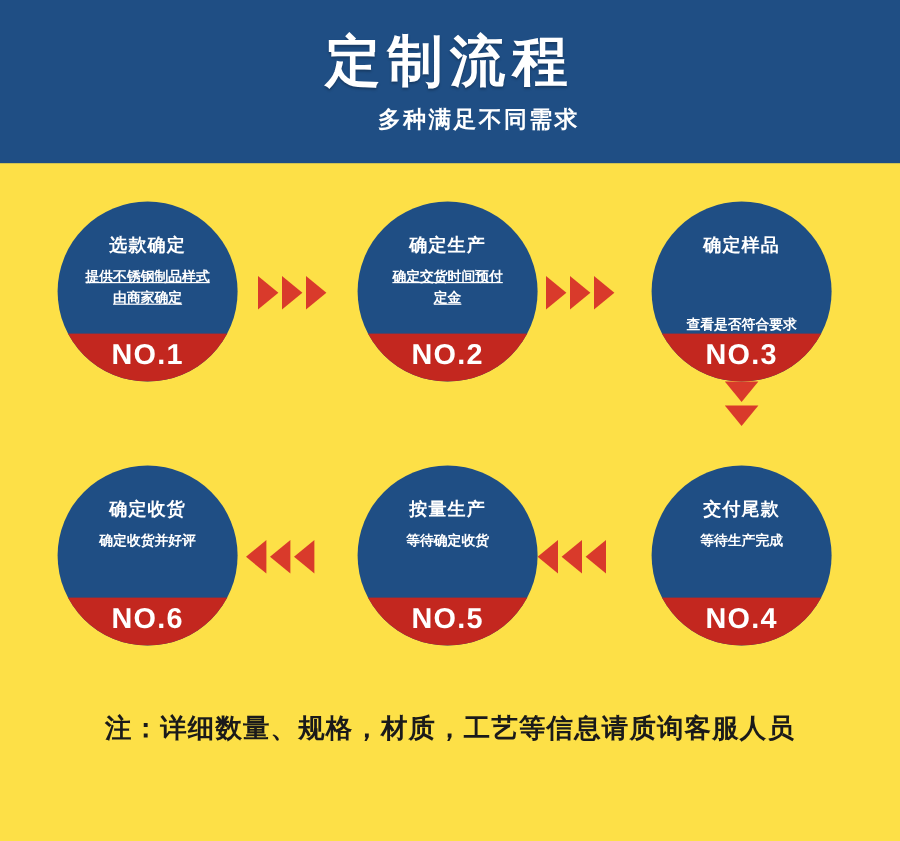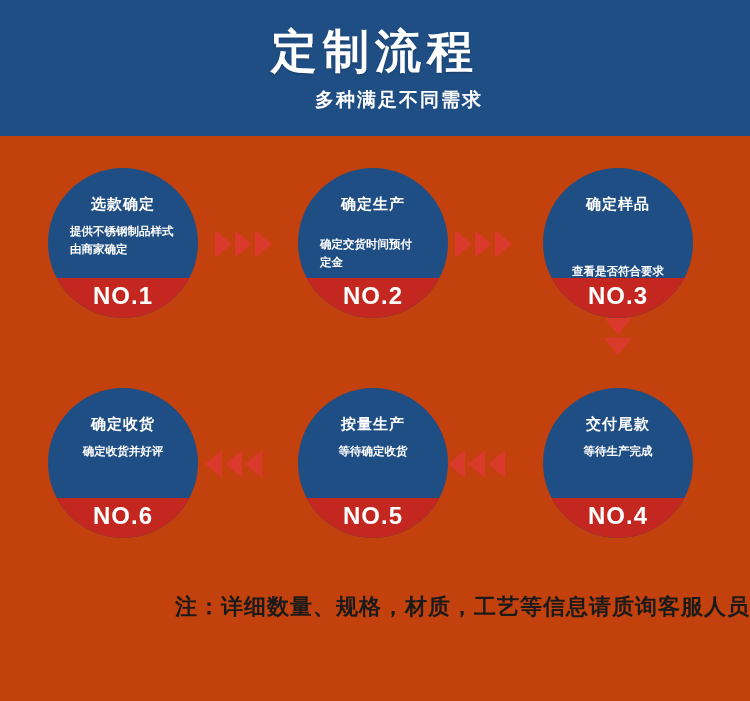--- a/index.html
+++ b/index.html
@@ -7,21 +7,21 @@
     width: 750px;
     height: 701px;
     background: #ffffff;
     font-family: "Liberation Sans", sans-serif;
     overflow: hidden;
   }
   #page {
     position: relative;
     width: 750px;
     height: 701px;
-    background: #c2410c;
+    background: #fde047;
   }
 
   
   .header {
     position: absolute;
     left: 0; top: 0;
     width: 750px;
     height: 136px;
     background: #1f4e84;
     display: flex;
@@ -69,40 +69,40 @@
   }
   .node .n-desc {
     color: #ffffff;
     font-size: 11.5px;
     line-height: 18px;
     text-align: right;
     margin-top: 8px;
     padding: 0 16px;
     font-weight: bold;
   }
-  .node .n-desc.left-align { text-align: left; width: 100%; padding: 0 22px; }
+  .node .n-desc.left-align { text-align: center; width: 100%; padding: 0 22px; text-decoration: underline; }
   .node .n-num {
     position: absolute;
     left: 0; bottom: 0;
     width: 150px;
     height: 40px;
     background: #c3271f;
     color: #ffffff;
     font-size: 24px;
     font-weight: bold;
     letter-spacing: 1px;
     display: flex;
     align-items: flex-start;
     justify-content: center;
     padding-top: 4px;
   }
 
   
   #node-1 { left: 48px;  top: 168px; }
-  #node-2 { left: 298px; top: 168px; gap: 13px; }
+  #node-2 { left: 298px; top: 168px; }
   #node-3 { left: 543px; top: 168px; gap: 40px; }
   #node-4 { left: 543px; top: 388px; }
   #node-5 { left: 298px; top: 388px; }
   #node-6 { left: 48px;  top: 388px; }
 
   
   .arrow-group {
     position: absolute;
     display: flex;
     align-items: center;
@@ -135,21 +135,21 @@
   #arrow-3-4 { left: 604px; top: 318px; }
   #arrow-4-5 { left: 448px; top: 450px; }
   #arrow-5-6 { left: 205px; top: 450px; }
 
   
   .note {
     position: absolute;
     left: 0;
     top: 592px;
     width: 750px;
-    text-align: right;
+    text-align: center;
     color: #1a1a1a;
     font-size: 22px;
     font-weight: bold;
     letter-spacing: 1px;
   }
 </style>
 </head>
 <body>
 
 <div id="page">

